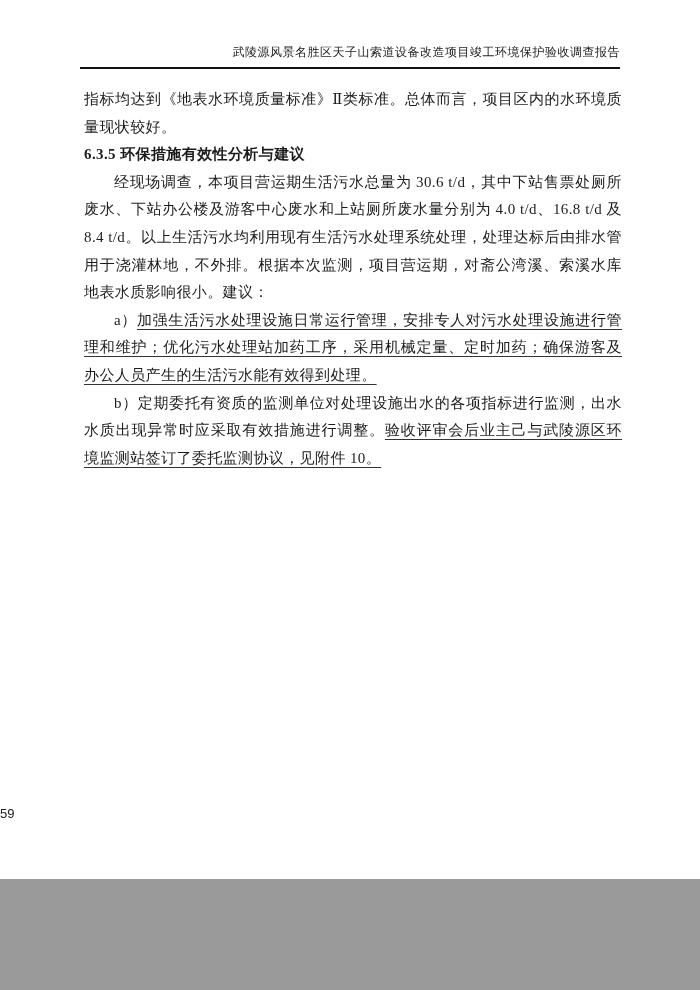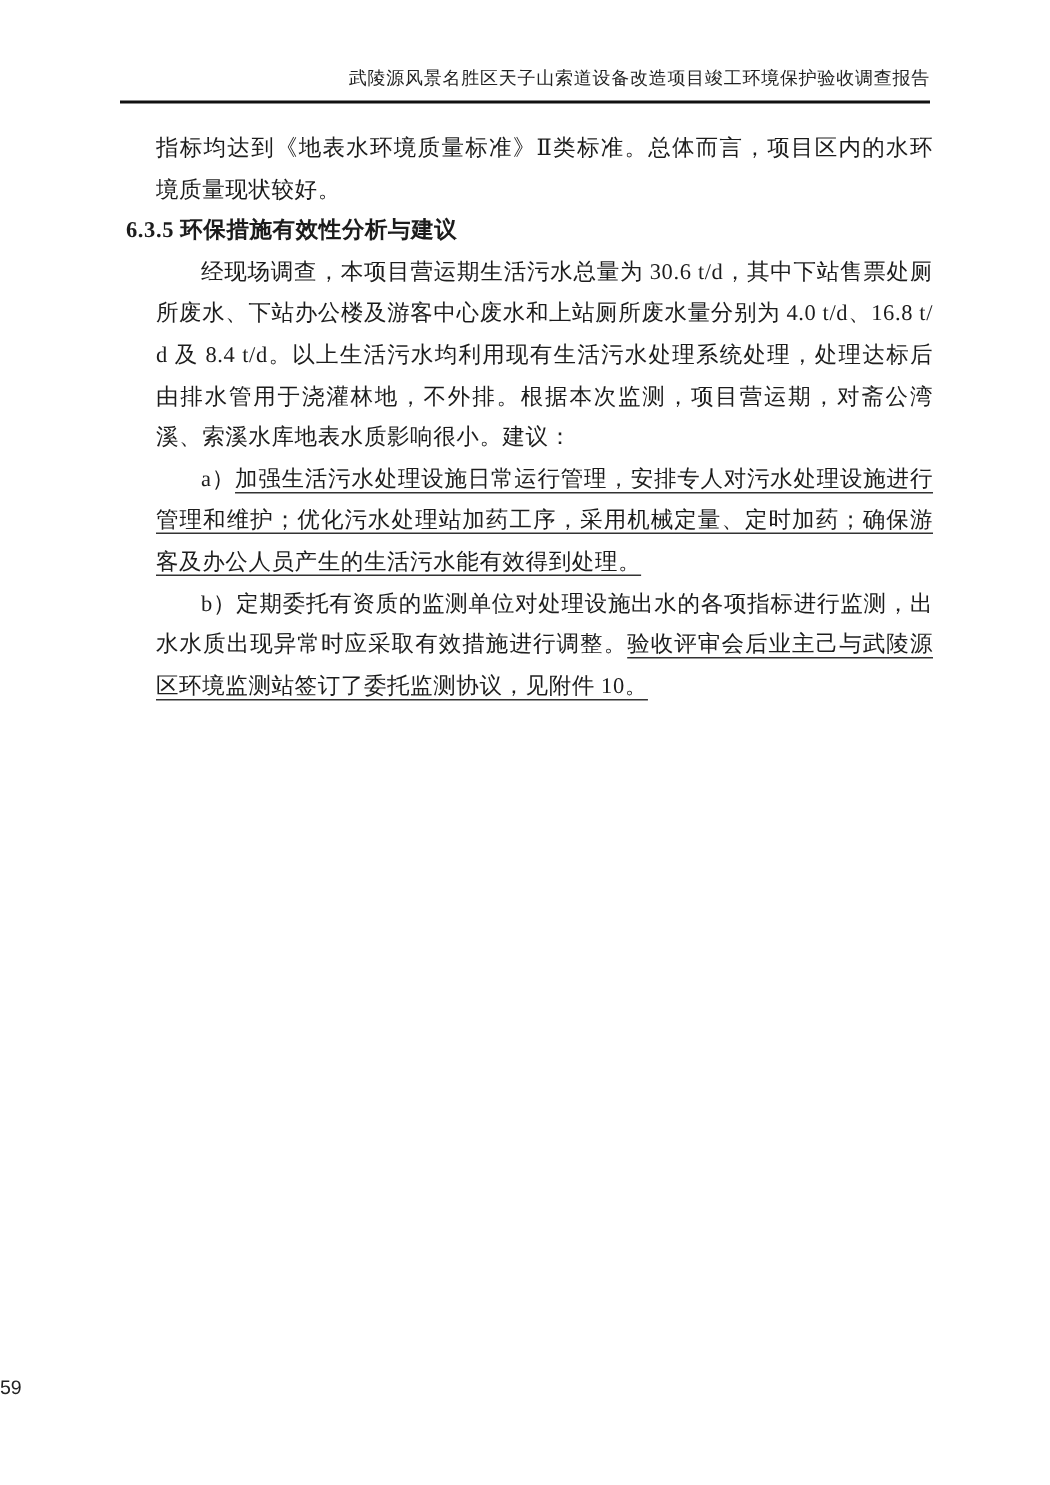--- a/index.html
+++ b/index.html
@@ -1,20 +1,20 @@
 <!DOCTYPE html>
 <html><head>
 <meta charset="utf-8">
 <style>
   * { margin: 0; padding: 0; box-sizing: border-box; }
   html, body { background: #9a9a9a; }
   .sheet {
     position: relative;
     width: 700px;
-    height: 990px;
+    height: 879px;
     background: #ffffff;
     font-family: "Liberation Serif", "DejaVu Serif", serif;
     color: #1c1c1c;
     overflow: hidden;
   }
   .running-header {
     position: absolute;
     top: 44px;
     left: 80px;
     right: 80px;
@@ -29,21 +29,21 @@
     position: absolute;
     top: 86px;
     left: 84px;
     right: 78px;
     font-size: 15px;
     line-height: 27.6px;
     text-align: justify;
     letter-spacing: 0.4px;
     word-break: break-all;
   }
-  .para { text-indent: 2em; margin-left: 20px; }
+  .para { text-indent: 2em; }
   .para.no-indent { text-indent: 0; }
   .section-heading {
     font-size: 15px;
     line-height: 27.6px;
     font-weight: bold;
   }
   .u {
     text-decoration: underline;
     text-underline-offset: 4px;
     text-decoration-thickness: 1px;

